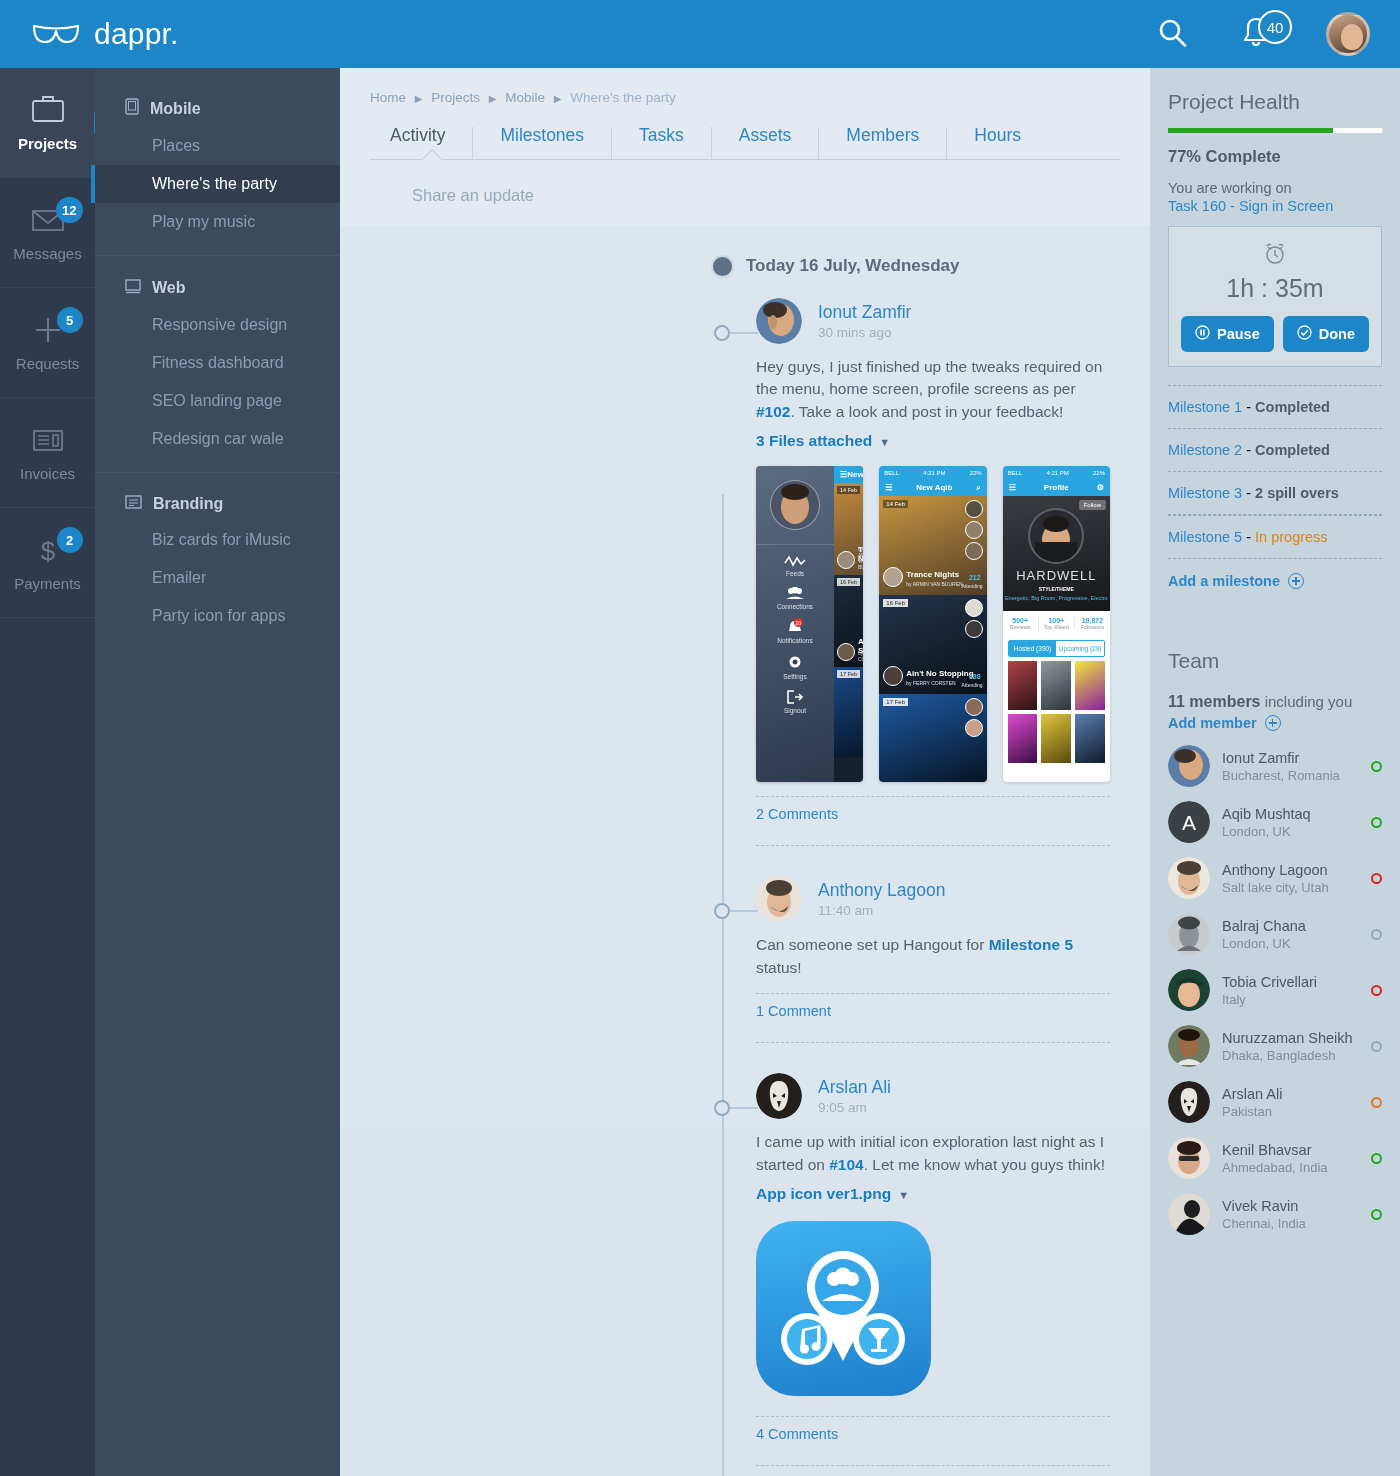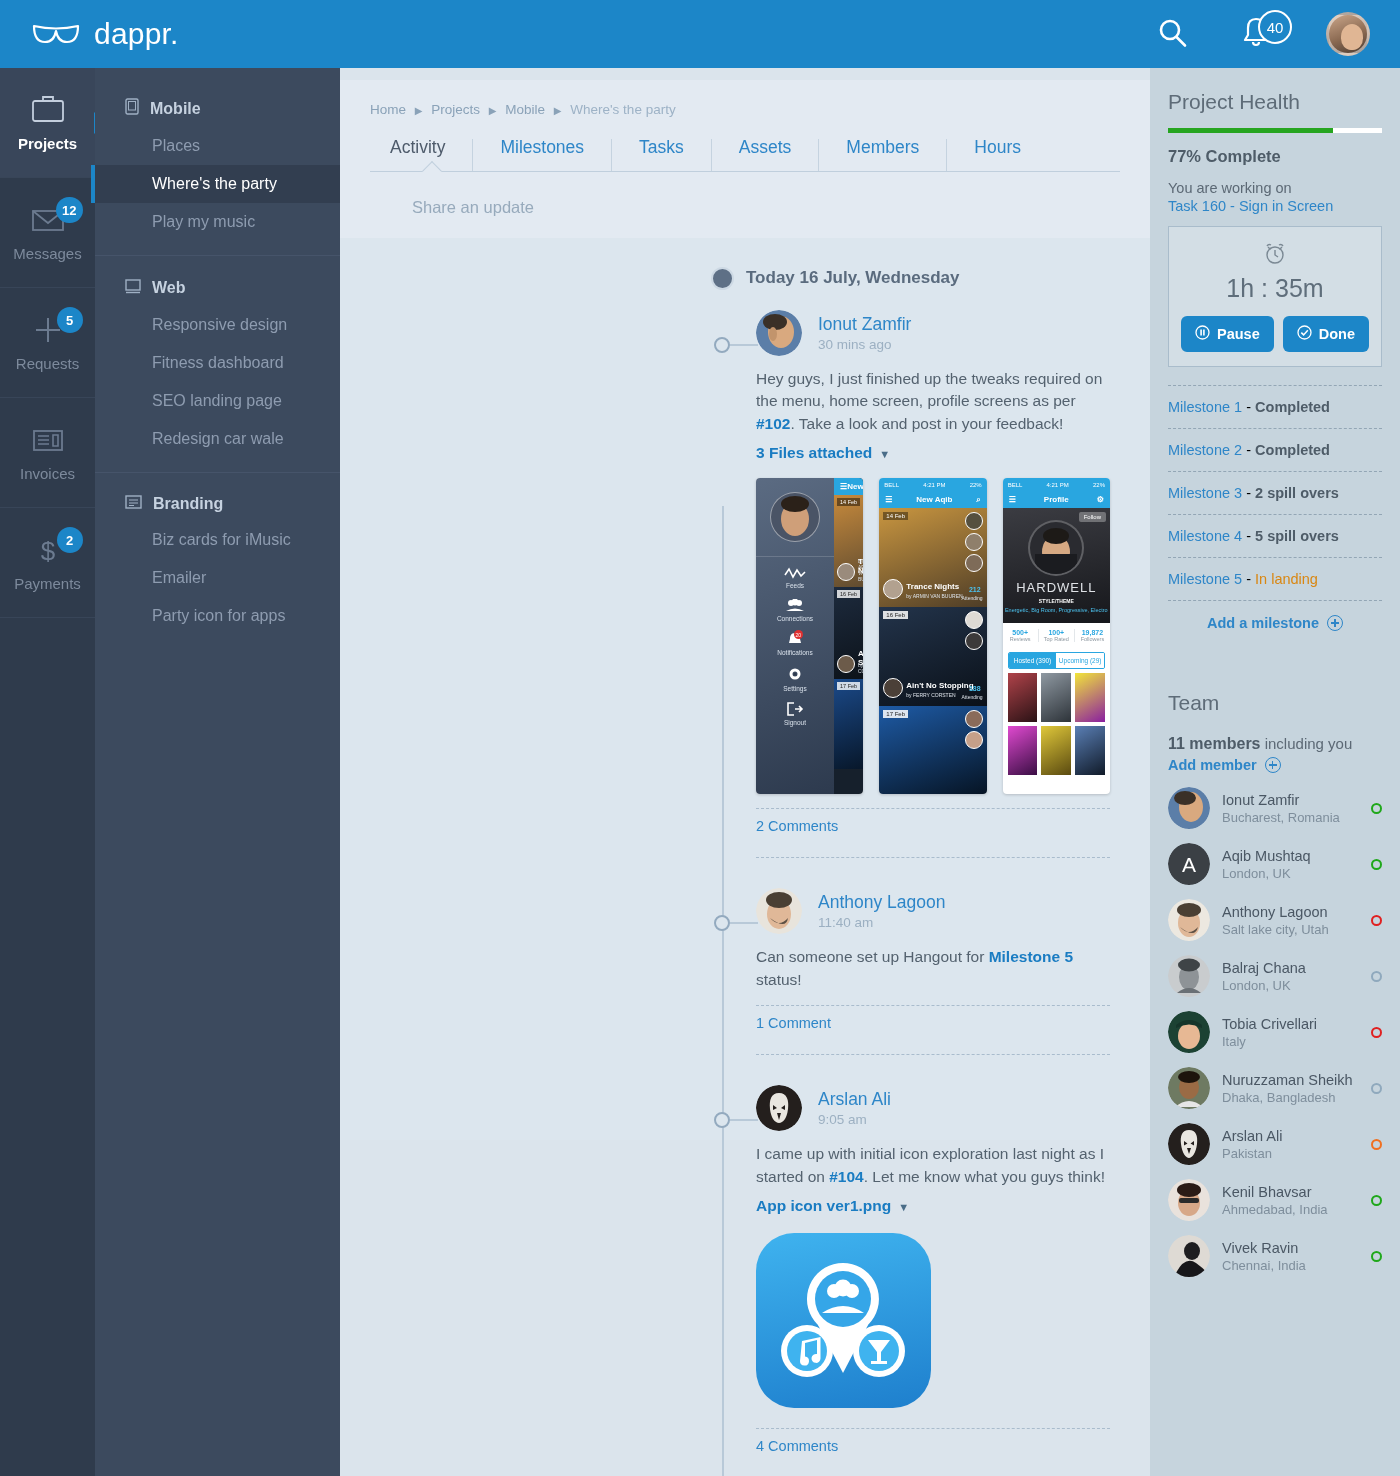--- a/index.html
+++ b/index.html
@@ -68,21 +68,21 @@
   .proj-item {
     padding: 10px 0 10px 57px; font-size: 16px; color: #8e9cb0; cursor: pointer;
     position: relative;
   }
   .proj-item.active { background: #323e50; color: #fff; }
   .proj-item.active::before {
     content: ''; position: absolute; left: -4px; top: 0; bottom: 0; width: 4px; background: #1c86c8;
   }
   
   .main {
-    position: absolute; top: 80px; left: 340px; width: 810px; height: 1060px;
+    position: absolute; top: 68px; left: 340px; width: 810px; height: 1060px;
     background: #dce6ee;
   }
   .main-head { background: #e3eaf2; padding: 22px 30px 0 30px; height: 158px; }
   .crumb { font-size: 13.5px; color: #8aa2b8; margin-bottom: 22px; }
   .crumb span { cursor: pointer; }
   .crumb .sep { margin: 0 5px; font-size: 10px; }
   .crumb .cur { color: #9db2c6; }
   .tabs { display: flex; align-items: flex-end; position: relative; }
   .tab {
     font-size: 17.5px; color: #2e86c8; padding: 0 27px 14px 27px; cursor: pointer;
@@ -153,21 +153,21 @@
   .tbtn {
     background: #1c86c8; color: #fff; font-size: 14.5px; font-weight: bold; border: none;
     padding: 9px 14px; display: flex; align-items: center; gap: 7px; cursor: pointer; border-radius: 6px;
     font-family: "Liberation Sans", sans-serif;
   }
   .ms-sep { border-top: 1px dashed #93a6b5; margin: 0; }
   .ms-row { padding: 13px 0; font-size: 14.5px; }
   .ms-row .lnk { color: #2e86c8; cursor: pointer; }
   .ms-row .st { color: #4e5c68; font-weight: bold; }
   .ms-row .st.prog { color: #d98712; font-weight: 400; }
-  .addms { font-size: 14.5px; color: #2e86c8; font-weight: bold; padding: 14px 0 0 0; display: flex; align-items: center; gap: 8px; cursor: pointer; justify-content: center; }
+  .addms { font-size: 14.5px; color: #2e86c8; font-weight: bold; padding: 14px 0 0 0; display: flex; align-items: center; gap: 8px; cursor: pointer; }
   .circ-plus { width: 16px; height: 16px; border: 1.5px solid #2e86c8; border-radius: 50%; position: relative; flex: none; }
   .circ-plus::before, .circ-plus::after { content:''; position:absolute; background:#2e86c8; }
   .circ-plus::before { left:3px; top:6.3px; width:8px; height:1.5px; }
   .circ-plus::after { top:3px; left:6.3px; height:8px; width:1.5px; }
   .team-title { font-size: 21px; color: #5e6c78; margin-top: 60px; }
   .team-count { font-size: 15px; color: #5c6975; margin-top: 20px; }
   .team-count b { color: #4e5c68; font-size: 16px; }
   .addmem { font-size: 14.5px; color: #2e86c8; font-weight: bold; margin-top: 4px; display: flex; align-items: center; gap: 8px; cursor: pointer; }
   .member { display: flex; align-items: center; gap: 12px; margin-top: 14px; cursor: pointer; }
   .m-av { width: 42px; height: 42px; border-radius: 50%; flex: none; overflow: hidden; position: relative; }
@@ -651,26 +651,23 @@
   </div>
   <div class="ms-sep"></div>
   <div class="ms-row">
     <span class="lnk">Milestone 2</span><span> - </span><span class="st">Completed</span>
   </div>
   <div class="ms-sep"></div>
   <div class="ms-row">
     <span class="lnk">Milestone 3</span><span> - </span><span class="st">2 spill overs</span>
   </div>
   <div class="ms-sep"></div>
-  <div class="ms-row">
-    <span class="lnk">Milestone 4</span><span> - </span><span class="st">5 spill overs</span>
-  </div>
   <div class="ms-sep"></div>
   <div class="ms-row">
-    <span class="lnk">Milestone 5</span><span> - </span><span class="st prog">In landing</span>
+    <span class="lnk">Milestone 5</span><span> - </span><span class="st prog">In progress</span>
   </div>
   <div class="ms-sep"></div>
   <div class="addms">
     <span>Add a milestone</span>
     <span class="circ-plus"></span>
   </div>
 
   <div class="team-title">Team</div>
   <div class="team-count">
     <b>11 members</b><span> including you</span>

